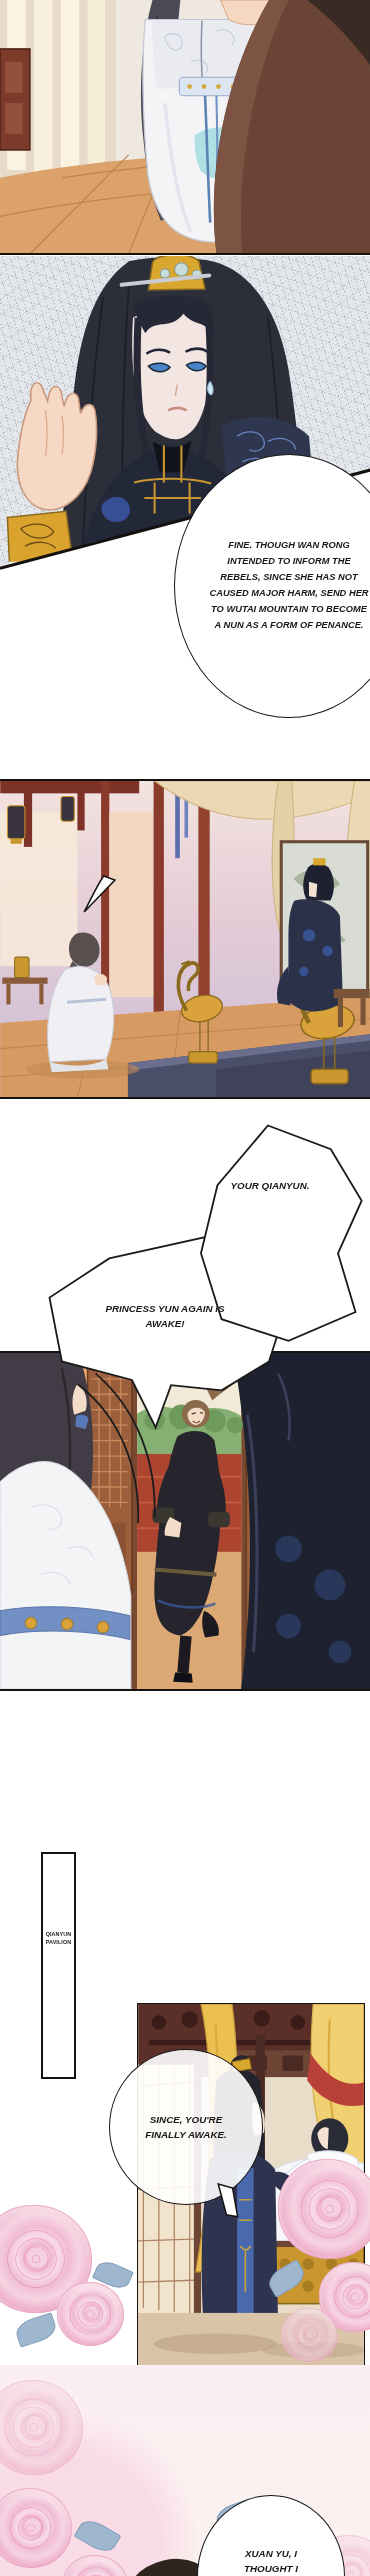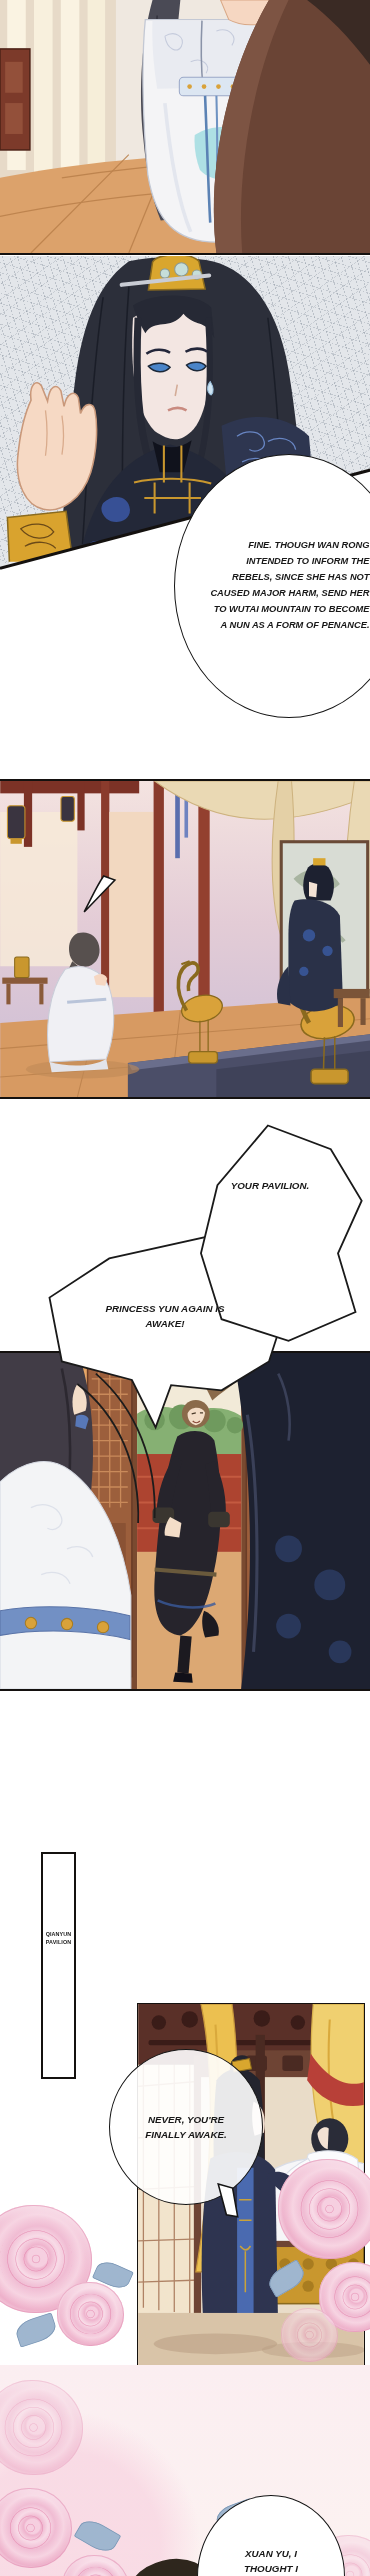--- a/index.html
+++ b/index.html
@@ -31,21 +31,21 @@
 
   
   .wedge{left:234px;top:256px;width:137px;height:27px;background:#5d3a2c;
          clip-path:polygon(0 0,100% 0,100% 52%,12% 100%);}
 
   
   .bubble{position:absolute;border:1.5px solid #151515;border-radius:50%;background:#ffffff;
           display:flex;align-items:center;justify-content:center;text-align:center;z-index:30;}
   .btxt{font-weight:700;font-style:italic;font-size:9.3px;line-height:1.72;color:#181818;}
   .bubA{left:174px;top:454px;width:228px;height:262px;}
-  .bubA .btxt{width:161px;font-size:9.3px;text-align:right;}
+  .bubA .btxt{width:161px;font-size:9.3px;}
   .bubB{left:57px;top:721px;width:162px;height:164px;}
   .bubB .btxt{width:100px;font-size:9.8px;line-height:1.5;}
   .bubE{left:109px;top:2049px;width:152px;height:154px;background:rgba(255,255,255,.9);}
   .bubE .btxt{width:95px;font-size:9.8px;line-height:1.55;}
   .bubF{left:197px;top:2495px;width:146px;height:161px;}
   .bubF .btxt{width:90px;font-size:9.8px;line-height:1.5;}
   .tail{position:absolute;z-index:31;}
 
   
   .shout-text{position:absolute;z-index:32;text-align:center;font-weight:700;font-style:italic;
@@ -307,21 +307,21 @@
       <path d="M96,546 C130,556 180,556 206,540 L210,560 L100,566 Z" fill="#e3e4ea"></path>
     </svg>
   </div>
 
   <svg class="abs" style="left:0;top:1108px;z-index:28;" width="371" height="340" viewBox="0 0 720 660">
 
     <path d="M482,232 L562,368 L522,492 L430,548 L332,538 L302,620 L256,528 L120,492 L96,368 L212,292 Z" fill="#ffffff" stroke="#1a1a1a" stroke-width="3.5"></path>
 
     <path d="M520,34 L642,80 L702,180 L656,282 L690,396 L560,452 L430,410 L390,282 L422,150 Z" fill="#ffffff" stroke="#1a1a1a" stroke-width="3.5"></path>
   </svg>
-  <div class="shout-text shoutC">YOUR PAVILION.</div>
+  <div class="shout-text shoutC">YOUR QIANYUN.</div>
   <div class="shout-text shoutD">PRINCESS YUN AGAIN IS AWAKE!</div>
 
   <div class="panel p4">
     <svg width="371" height="336" viewBox="0 0 720 652">
 
       <path d="M0,560 L720,560 L720,652 L0,652 Z" fill="#dca873"></path>
       <g stroke="#b97f4a" stroke-width="2" opacity=".7">
         <path d="M0,600 L720,596"></path>
           <path d="M120,652 L160,560"></path>
           <path d="M560,652 L540,560"></path>
@@ -495,21 +495,21 @@
       <circle cx="310" cy="356" r="9" fill="#f3e2d4"></circle>
         <circle cx="322" cy="366" r="8" fill="#f3e2d4"></circle>
 
       <rect x="0" y="600" width="438" height="105" fill="#d9c4a8"></rect>
       <ellipse cx="150" cy="660" rx="120" ry="20" fill="#b89d82" opacity=".55"></ellipse>
       <ellipse cx="340" cy="672" rx="100" ry="16" fill="#b89d82" opacity=".45"></ellipse>
     </svg>
   </div>
 
   <div class="bubble bubE">
-    <div class="btxt">NEVER, YOU'RE FINALLY AWAKE.</div>
+    <div class="btxt">SINCE, YOU'RE FINALLY AWAKE.</div>
   </div>
   <svg class="tail" style="left:216px;top:2183px;" width="27" height="39" viewBox="0 0 52 76">
     <path d="M4,2 L32,10 L42,66 L20,62 Z" fill="#ffffff" stroke="#151515" stroke-width="3"></path>
   </svg>
 
   <div class="rose" style="left:-20.6px;top:2205px;width:113px;height:108px;"></div>
   <div class="rose" style="left:57px;top:2282px;width:67px;height:64px;"></div>
   <div class="leaf" style="left:95px;top:2264px;width:36px;height:21.6px;transform:rotate(24deg);"></div>
   <div class="leaf" style="left:15.5px;top:2318px;width:40px;height:24px;transform:rotate(-18deg);"></div>
   <div class="rose" style="left:278px;top:2159px;width:103px;height:100px;"></div>

